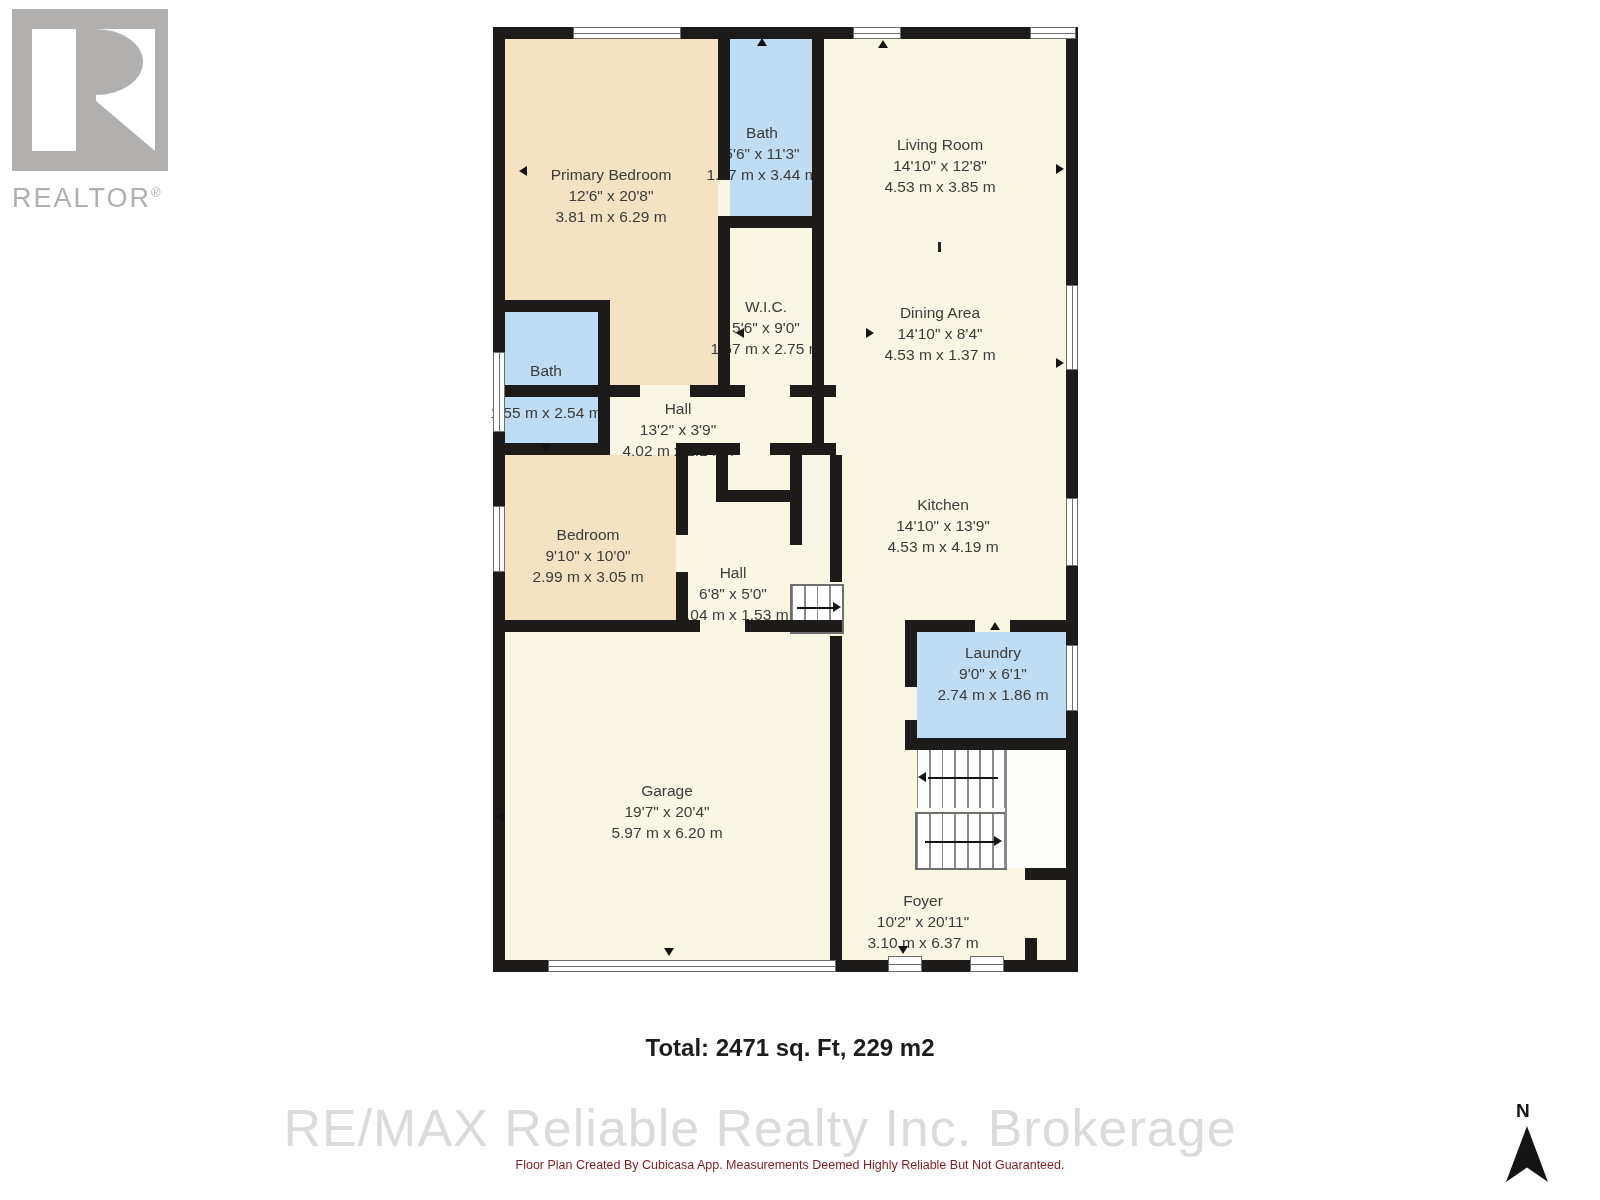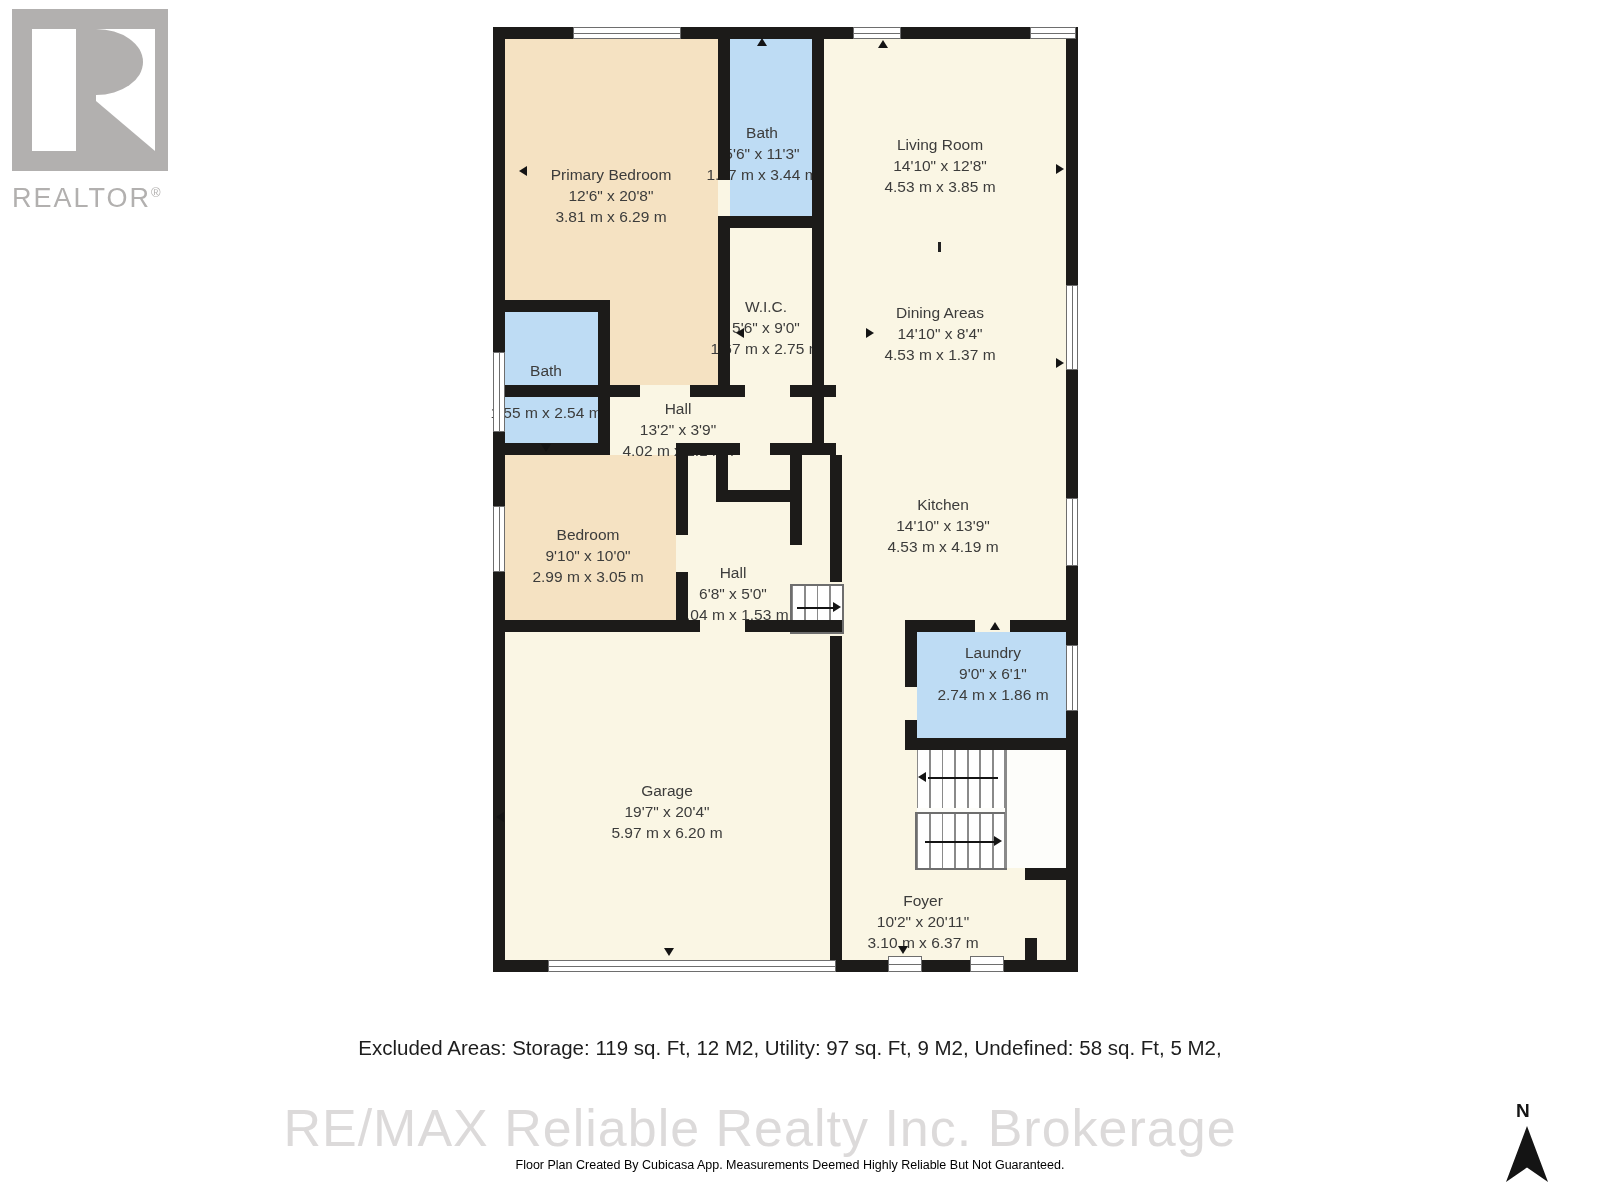--- a/index.html
+++ b/index.html
@@ -41,21 +41,21 @@
   .tickmark{position:absolute;background:#222;z-index:5}
   .logo{position:absolute;left:12px;top:9px;z-index:6}
   .logo-text{margin-top:8px;font-size:27px;letter-spacing:2px;color:var(--logo-gray)}
   .logo-text .reg{font-size:13px;vertical-align:super}
   .footer{position:absolute;left:0;top:1034px;width:1580px;text-align:center;color:#1d1d1d;z-index:2}
   .f-total{font-size:24px;font-weight:700;line-height:28px}
   .f-line{font-size:20.5px;line-height:28px}
   .watermark{position:absolute;left:0;top:1098px;width:1520px;text-align:center;z-index:5;
     font-size:52px;color:#d7d4d4;opacity:.85;letter-spacing:1px;white-space:nowrap;pointer-events:none}
   .disclaimer{position:absolute;left:0;top:1158px;width:1580px;text-align:center;
-    font-size:12.5px;color:#000000;z-index:6}
+    font-size:12.5px;color:#7f1d1d;z-index:6}
   .compass-n{position:absolute;left:1516px;top:1100px;font-size:19px;font-weight:700;color:#141414;z-index:6}
   .compass-arrow{position:absolute;left:1506px;top:1126px;width:42px;height:56px;background:#141414;z-index:6;
     clip-path:polygon(50% 0%,100% 100%,50% 74%,0% 100%)}
 </style>
 </head>
 <body>
 
 <div class="logo">
   <svg width="156" height="162" viewBox="0 0 156 162">
     <rect width="156" height="162" fill="#b2b0af"></rect>
@@ -82,21 +82,21 @@
     <div>Living Room</div>
     <div>14'10" x 12'8"</div>
     <div>4.53 m x 3.85 m</div>
   </div>
   <div class="room-label" style="left:766px;top:296px">
     <div>W.I.C.</div>
     <div>5'6" x 9'0"</div>
     <div>1.67 m x 2.75 m</div>
   </div>
   <div class="room-label" style="left:940px;top:302px">
-    <div>Dining Areas</div>
+    <div>Dining Area</div>
     <div>14'10" x 8'4"</div>
     <div>4.53 m x 1.37 m</div>
   </div>
   <div class="room-label" style="left:546px;top:360px">
     <div>Bath</div>
     <div>5'1" x 8'4"</div>
     <div>1.55 m x 2.54 m</div>
   </div>
   <div class="room-label" style="left:678px;top:398px">
     <div>Hall</div>
@@ -203,20 +203,20 @@
     <div class="mk left" style="left: 519px; top: 166px; width: 0px; height: 0px;"></div>
     <div class="mk left" style="left: 736px; top: 328px; width: 0px; height: 0px;"></div>
     <div class="mk left" style="left: 496px; top: 812px; width: 0px; height: 0px;"></div>
     <div class="mk right" style="left: 866px; top: 328px; width: 0px; height: 0px;"></div>
     <div class="mk right" style="left: 1056px; top: 164px; width: 0px; height: 0px;"></div>
     <div class="mk right" style="left: 1056px; top: 358px; width: 0px; height: 0px;"></div>
     <div class="tickmark" style="left: 938px; top: 242px; width: 3px; height: 10px;"></div>
   </div>
 
 <div class="footer">
-  <div class="f-line">Excluded Areas: Storage: 119 sq. Ft, 12 M2, Utility: 97 sq. Ft, 9 M2, Undefined: 58 sq. Ft, 5 M2,</div>
+  <div class="f-total">Total: 2471 sq. Ft, 229 m2</div>
 </div>
 
 <div class="watermark">RE/MAX Reliable Realty Inc. Brokerage</div>
 <div class="disclaimer">Floor Plan Created By Cubicasa App. Measurements Deemed Highly Reliable But Not Guaranteed.</div>
 
 <div class="compass-n">N</div>
 <div class="compass-arrow"></div>
 
 </body></html>

